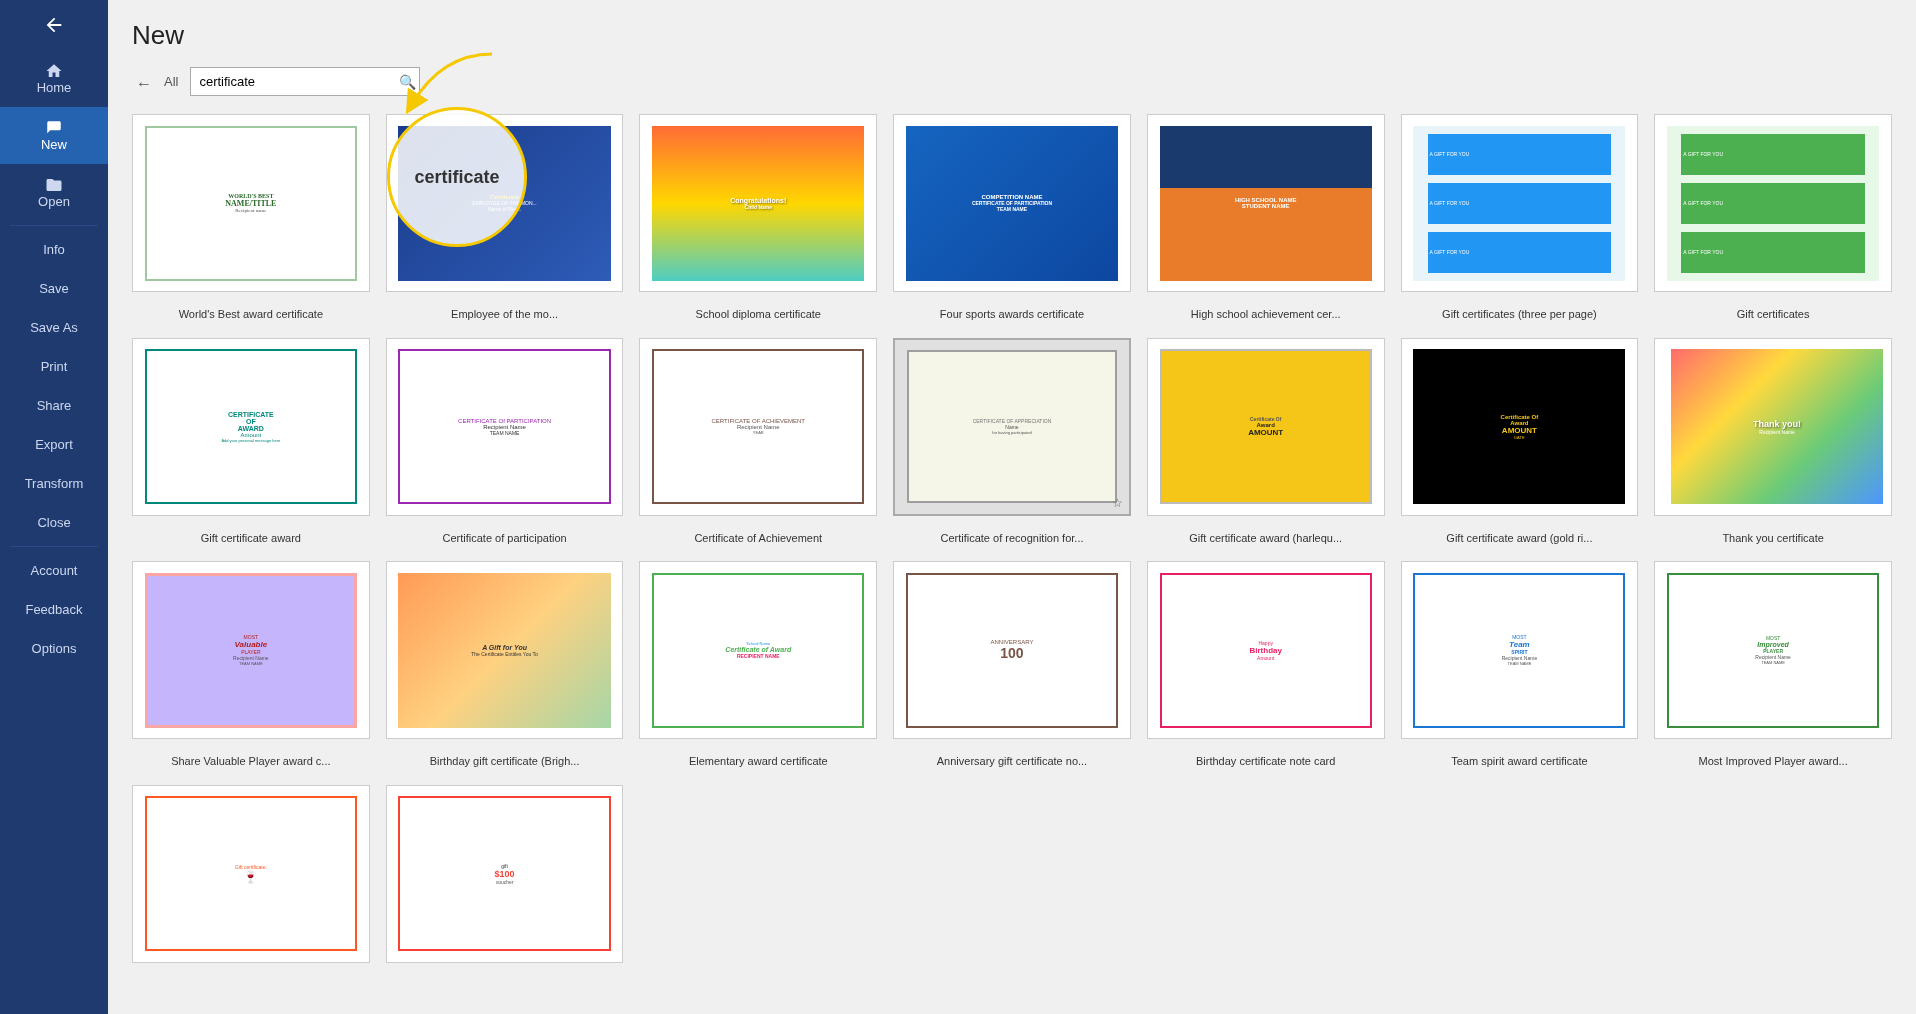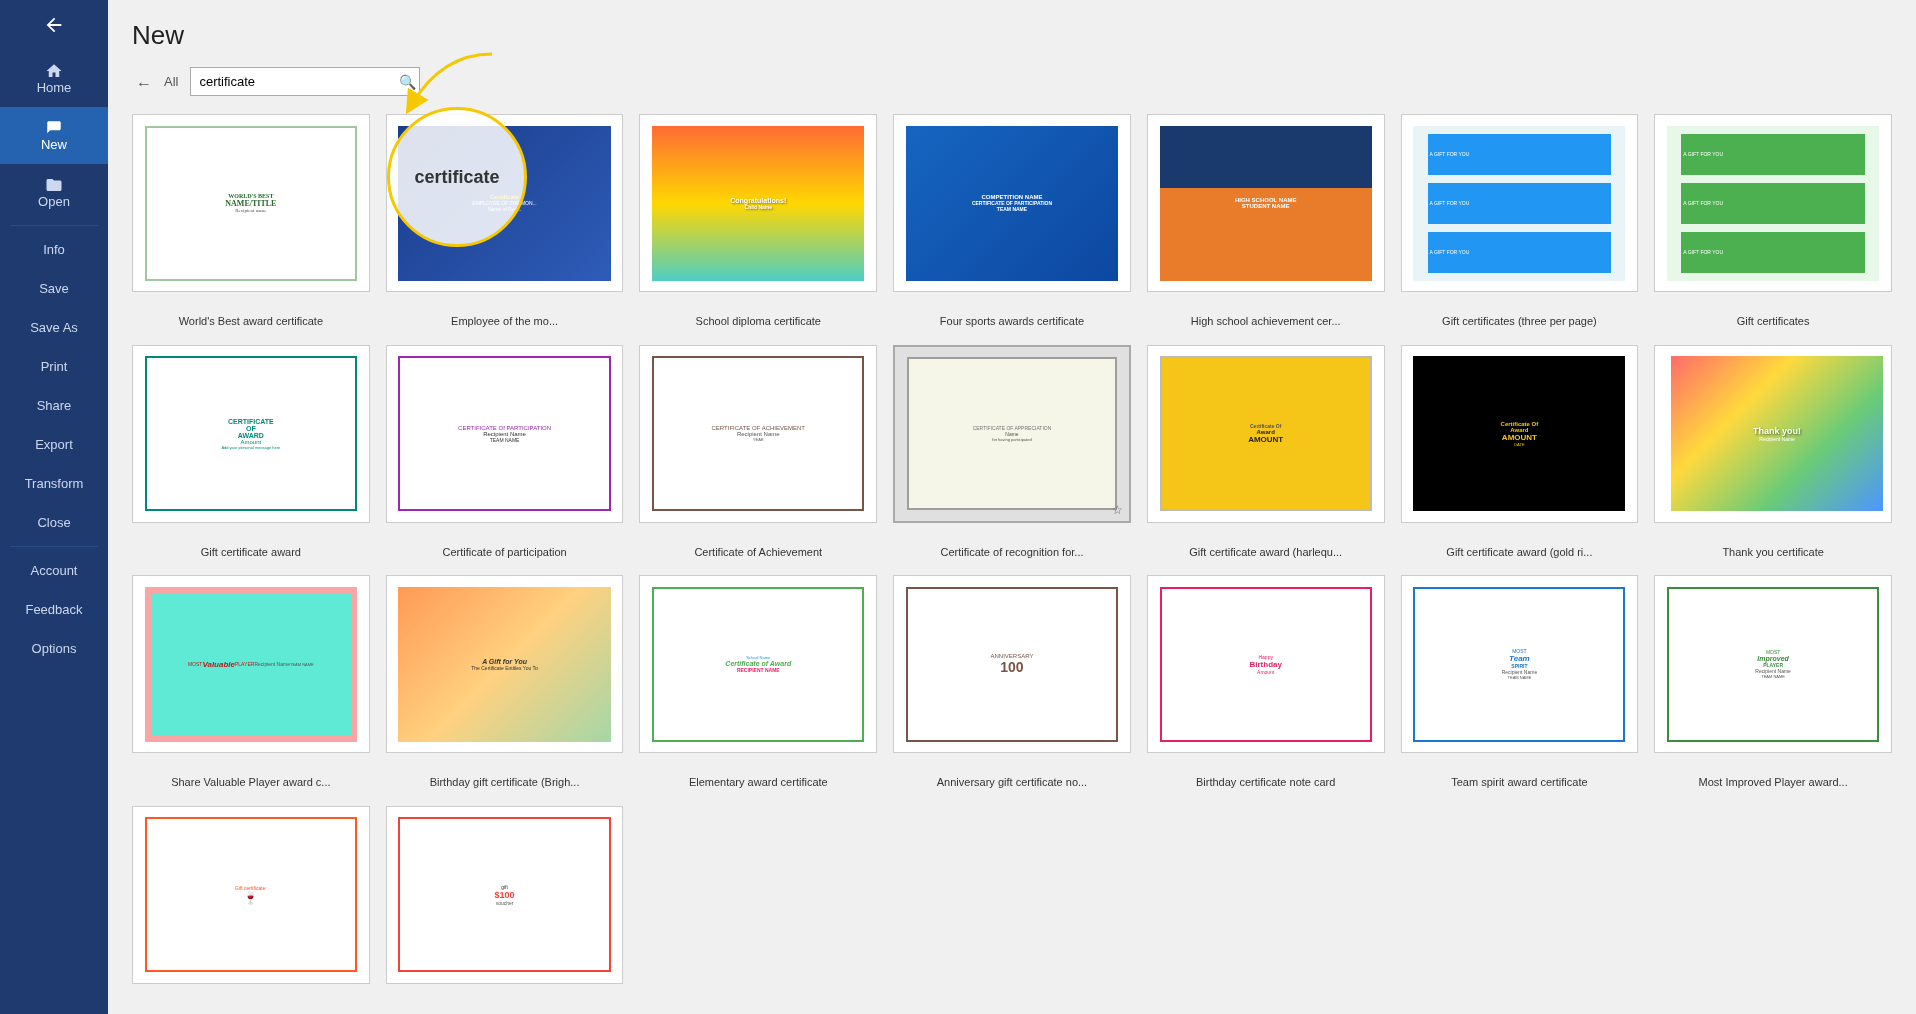--- a/index.html
+++ b/index.html
@@ -159,21 +159,21 @@
       flex-shrink: 0;
     }
     .template-thumb.selected {
       border: 2px solid #aaa;
       background: #e0e0e0;
     }
     .template-label {
       font-size: 11px;
       color: #333;
       text-align: center;
-      margin-top: 22px;
+      margin-top: 15px;
       line-height: 1.3;
       max-width: 100%;
       word-break: break-word;
     }
 
     
     .templates-scroll::-webkit-scrollbar { width: 8px; }
     .templates-scroll::-webkit-scrollbar-track { background: #d0d0d0; }
     .templates-scroll::-webkit-scrollbar-thumb { background: #aaa; }
 
@@ -227,21 +227,21 @@
     .cert-harlequin .ch-title { font-size:6px; color:#222; font-weight:bold; }
 
     .cert-goldri { background:black; width:90%;height:88%;display:flex;flex-direction:column;align-items:center;justify-content:center;text-align:center; }
     .cert-goldri .cg-title { font-size:6px; color:#f5c518; font-weight:bold; }
     .cert-goldri .cg-amount { font-size:8px; color:#f5c518; font-weight:bold; }
 
     .cert-thankyou { background:linear-gradient(135deg,#ff6b6b,#ffd93d,#6bcb77,#4d96ff); width:90%;height:88%;display:flex;flex-direction:column;align-items:center;justify-content:center;text-align:center;margin-left:8px; }
     .cert-thankyou .ty-title { font-size:9px; color:white; font-weight:bold; text-shadow:1px 1px 2px rgba(0,0,0,0.5); }
     .cert-thankyou .ty-sub { font-size:5px; color:white; }
 
-    .cert-mvp { background:#5eead4; border:6px solid #fca5a5; width:90%;height:88%;display:flex;flex-direction:row;align-items:center;justify-content:center;text-align:center; }
+    .cert-mvp { background:#c4b5fd; border:3px solid #fca5a5; width:90%;height:88%;display:flex;flex-direction:column;align-items:center;justify-content:center;text-align:center; }
     .cert-mvp .mv-most { font-size:5px; color:#b71c1c; }
     .cert-mvp .mv-val { font-size:8px; color:#b71c1c; font-style:italic; font-weight:bold; }
     .cert-mvp .mv-player { font-size:5px; color:#b71c1c; }
 
     .cert-birthday-gift { background:linear-gradient(135deg,#ff9a56,#ffd180,#a5d6a7); width:90%;height:88%;display:flex;flex-direction:column;align-items:center;justify-content:center;text-align:center; }
     .cert-birthday-gift .bg-text { font-size:7px; color:#333; font-style:italic; font-weight:bold; }
 
     .cert-elementary { background:white; border:2px solid #4caf50; width:90%;height:88%;display:flex;flex-direction:column;align-items:center;justify-content:center;text-align:center;padding:4px; }
     .cert-elementary .el-school { font-size:4px; color:#2196f3; }
     .cert-elementary .el-title { font-size:7px; color:#4caf50; font-style:italic; font-weight:bold; }

